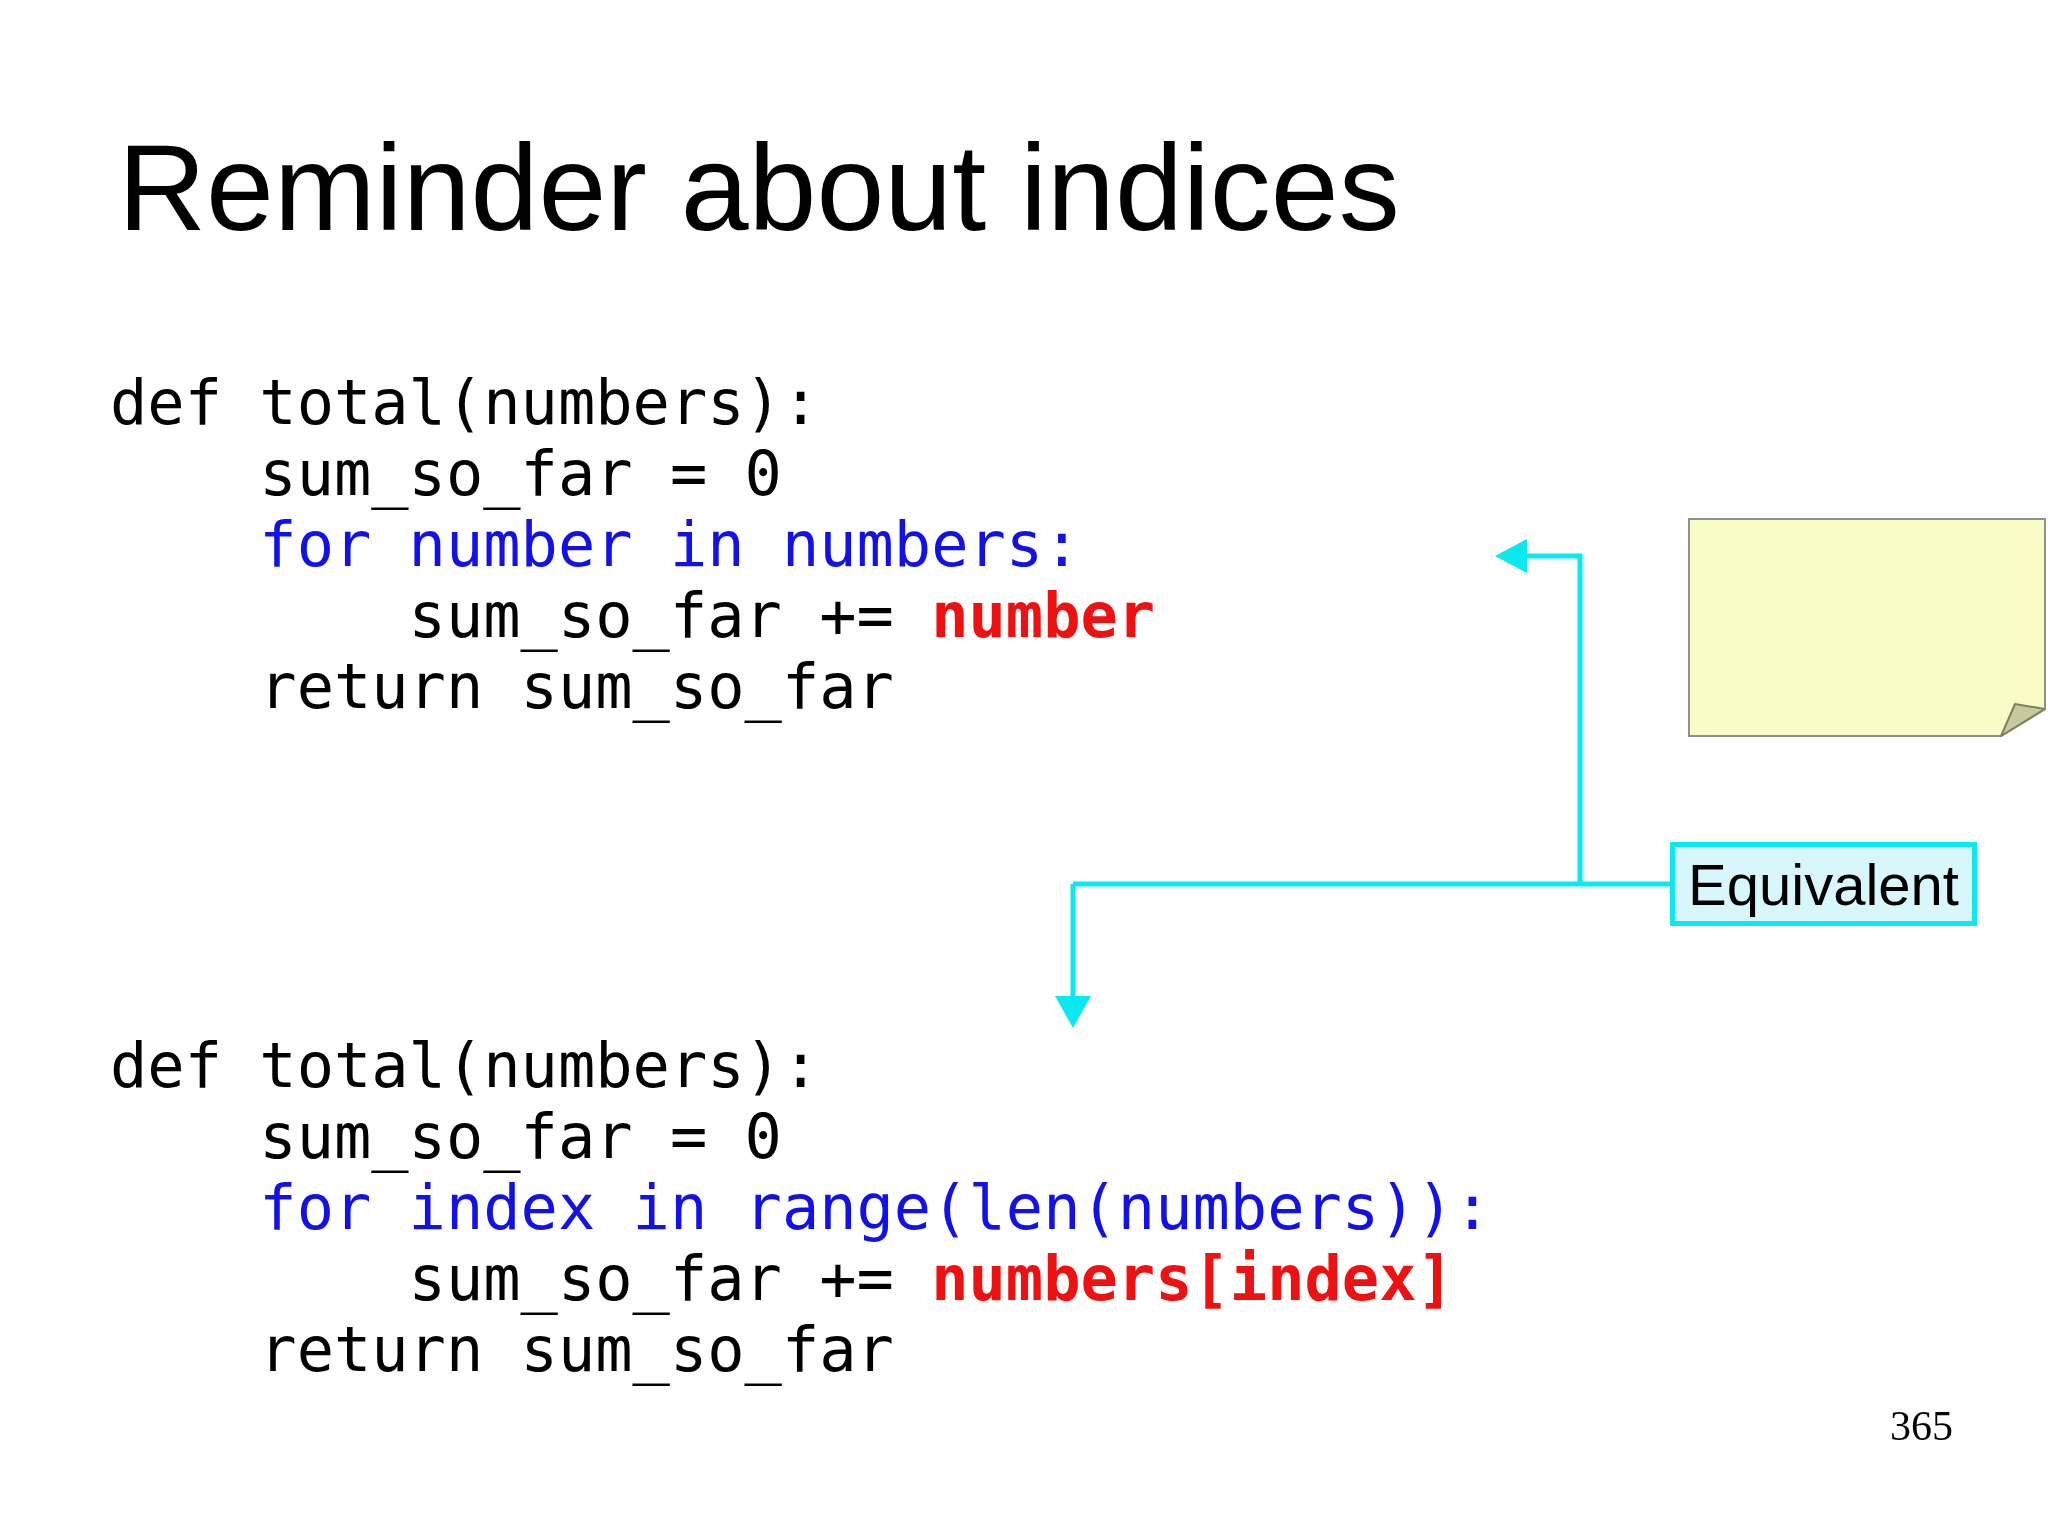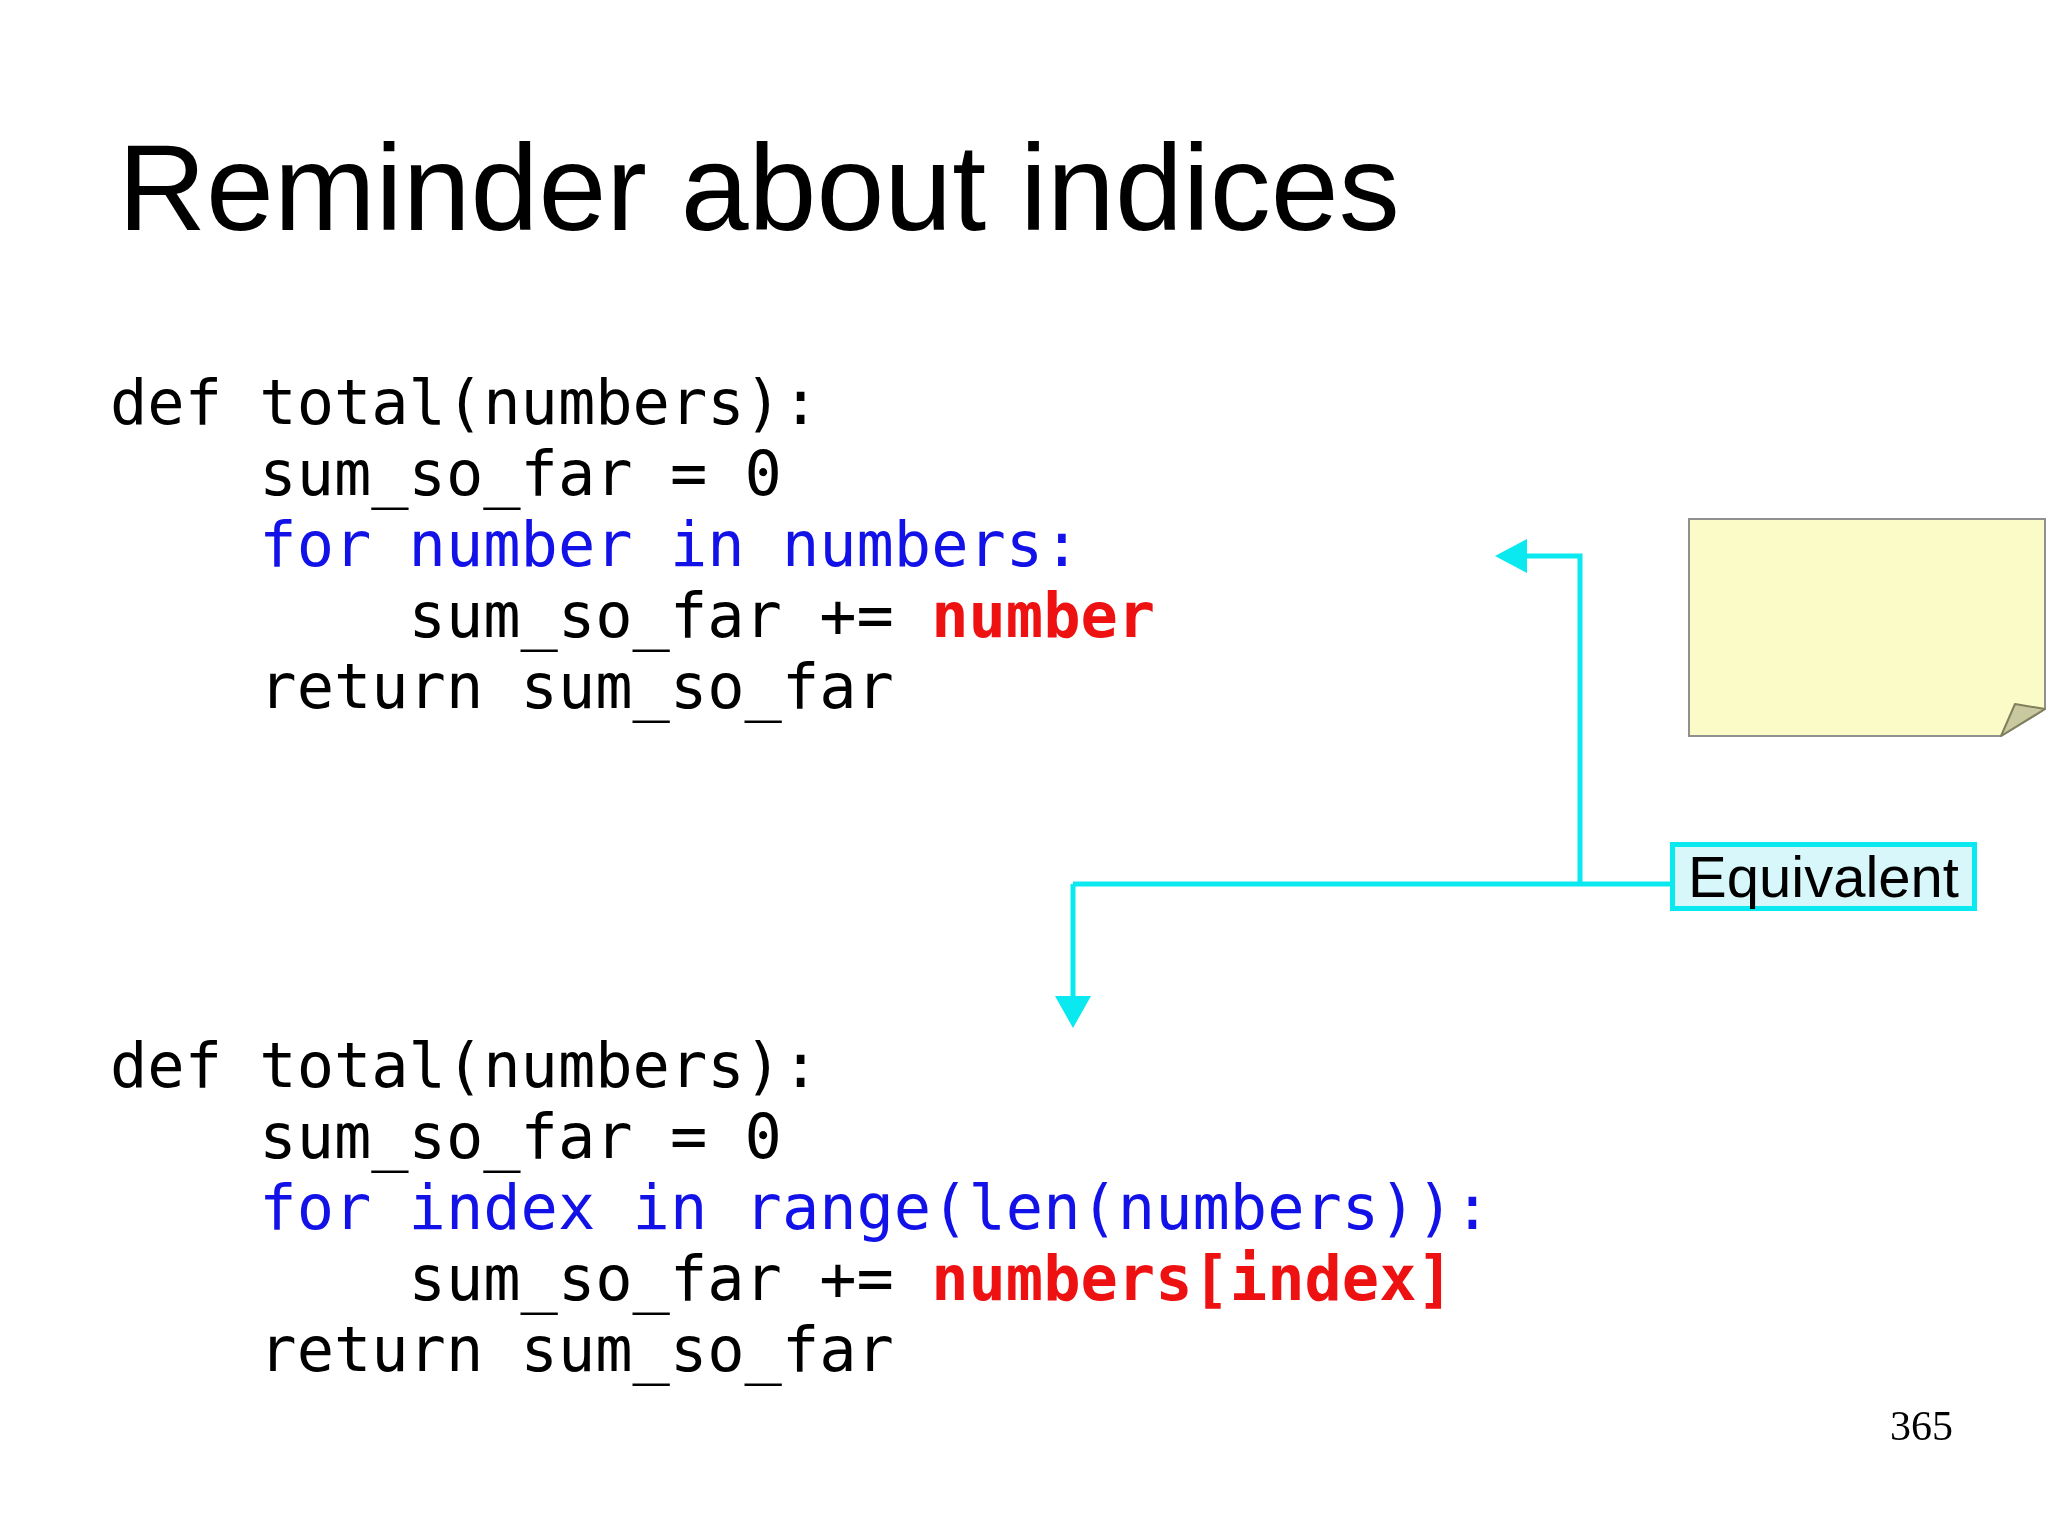--- a/index.html
+++ b/index.html
@@ -52,21 +52,21 @@
   .connector-head {
     fill: var(--connector, #0ae8f0);
     stroke: none;
   }
 
   .equivalent-box {
     position: absolute;
     left: 1670px;
     top: 842px;
     width: 307px;
-    height: 69px;
+    height: 84px;
     box-sizing: border-box;
     border: 5px solid var(--connector, #0ae8f0);
     background: var(--equivalent-fill, #d8f7fa);
     display: flex;
     align-items: center;
     justify-content: center;
     font-size: 58px;
     color: #000000;
     white-space: nowrap;
   }

